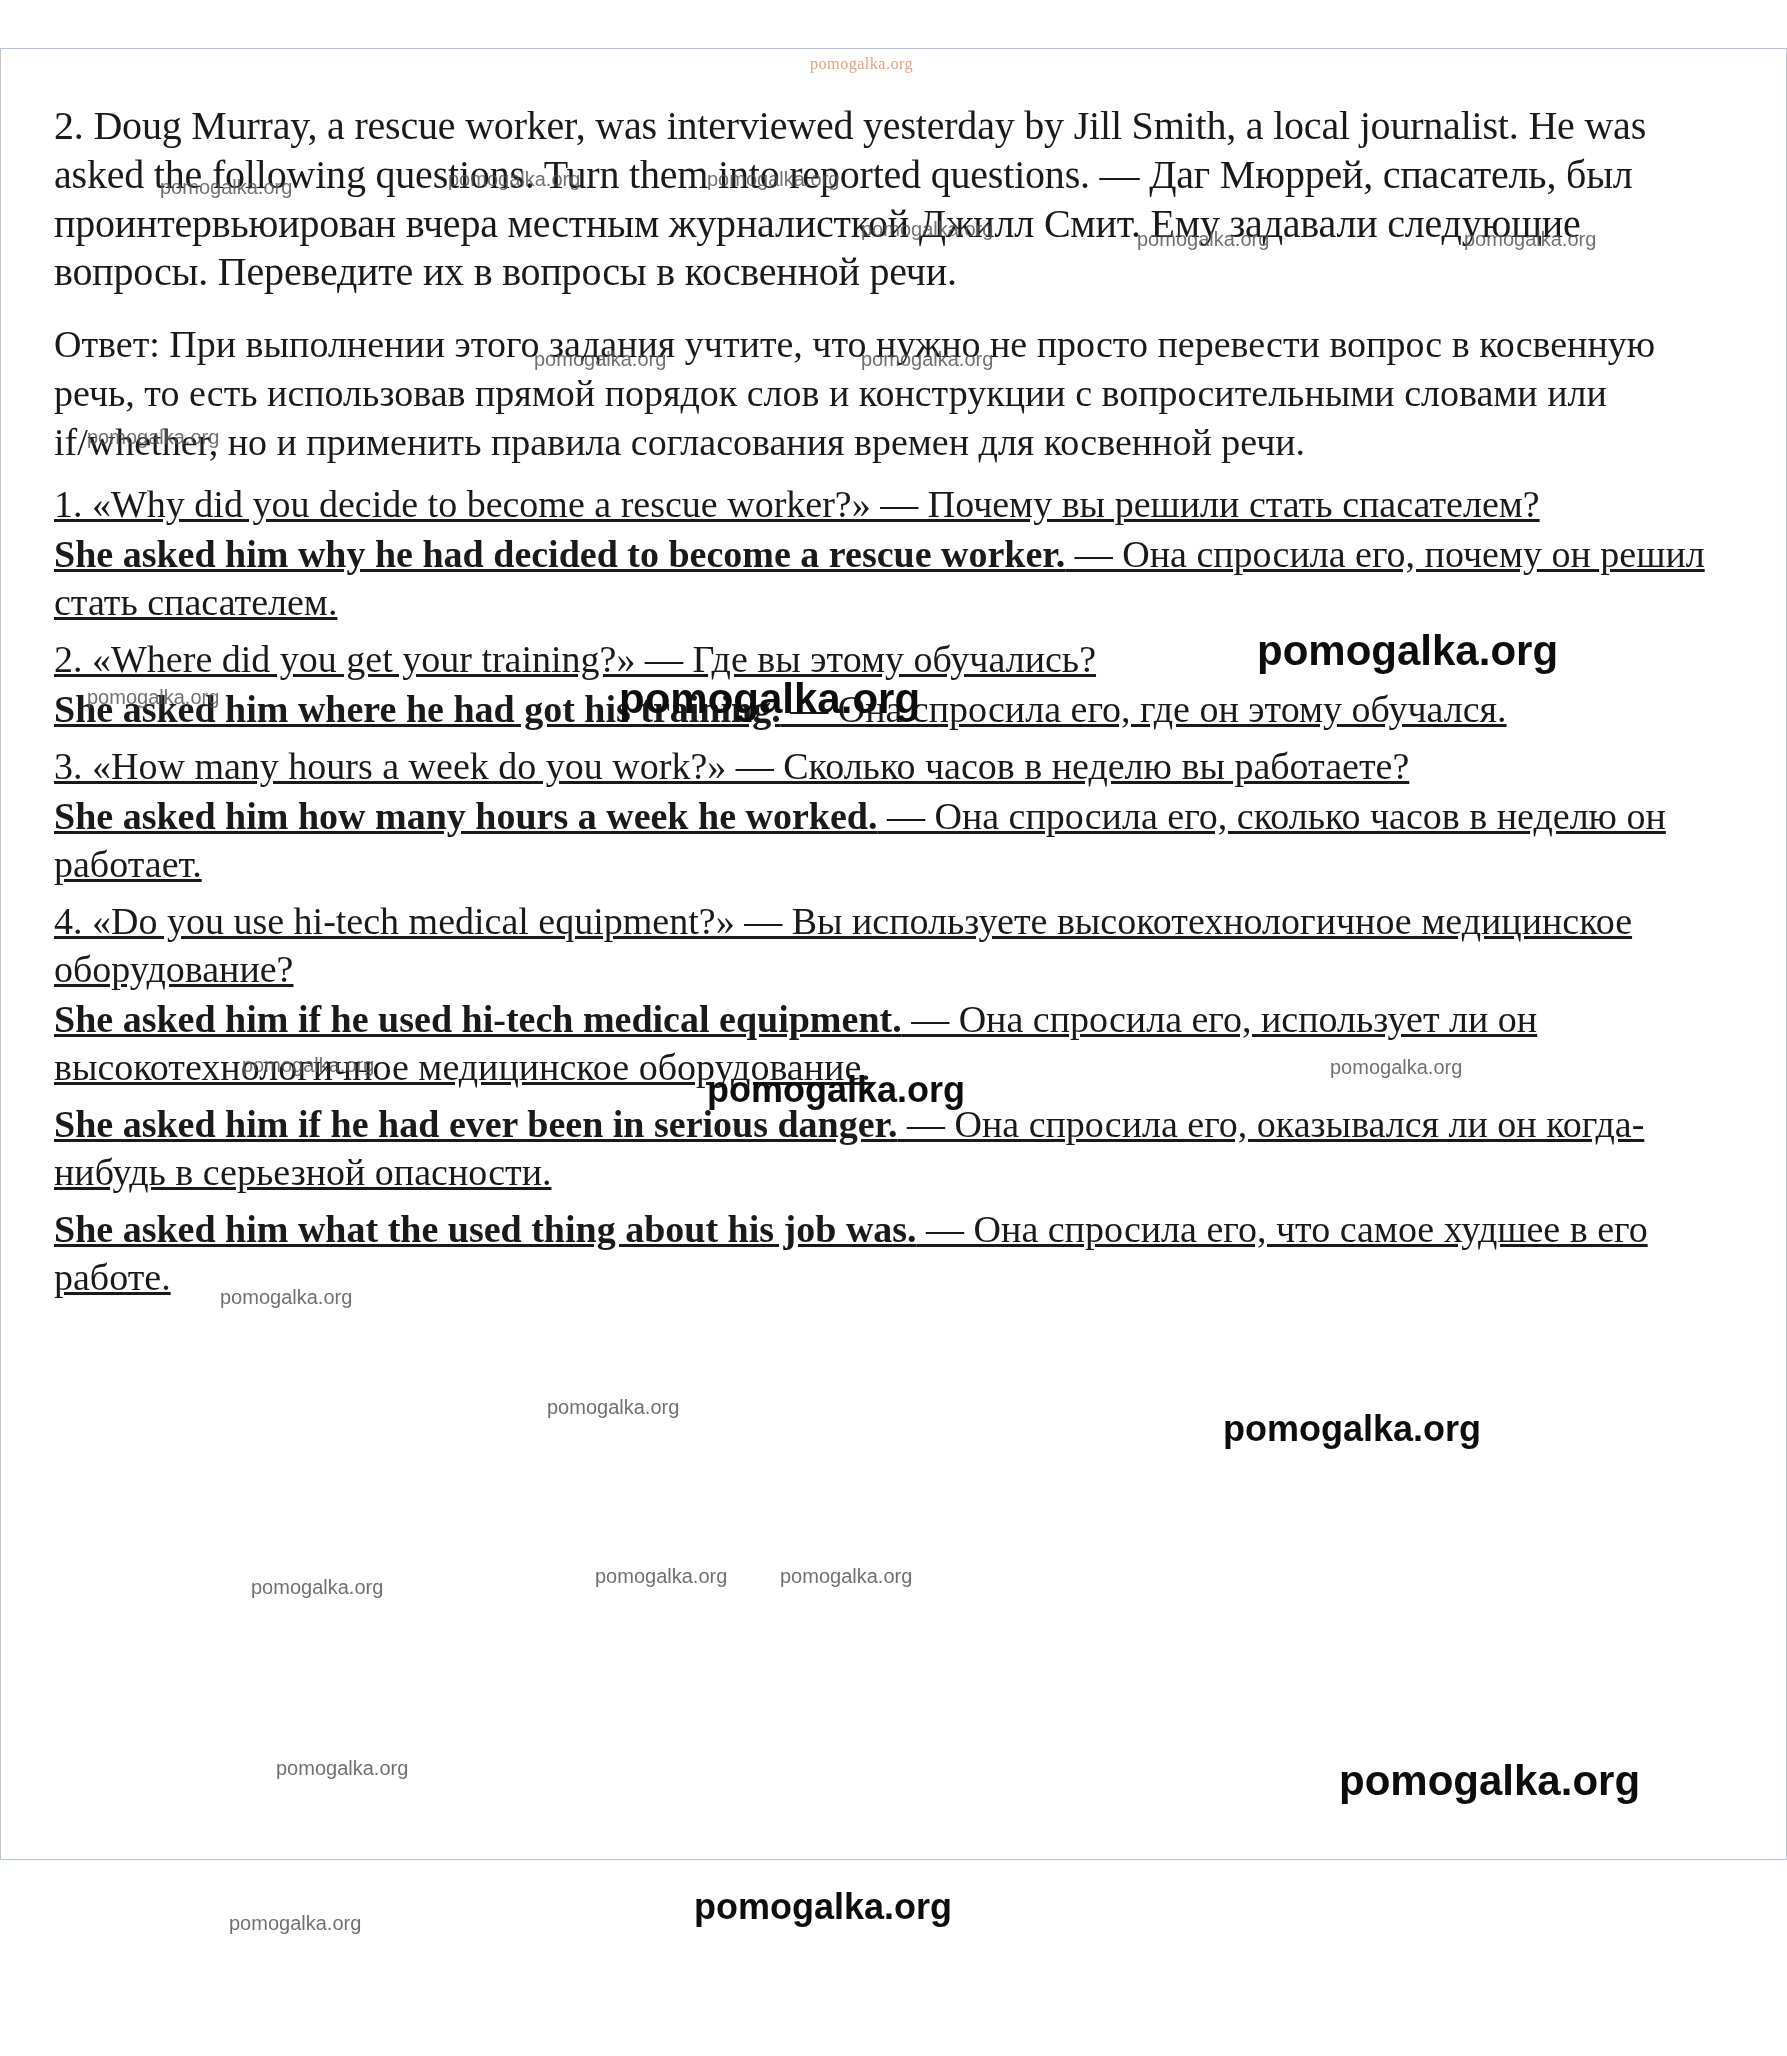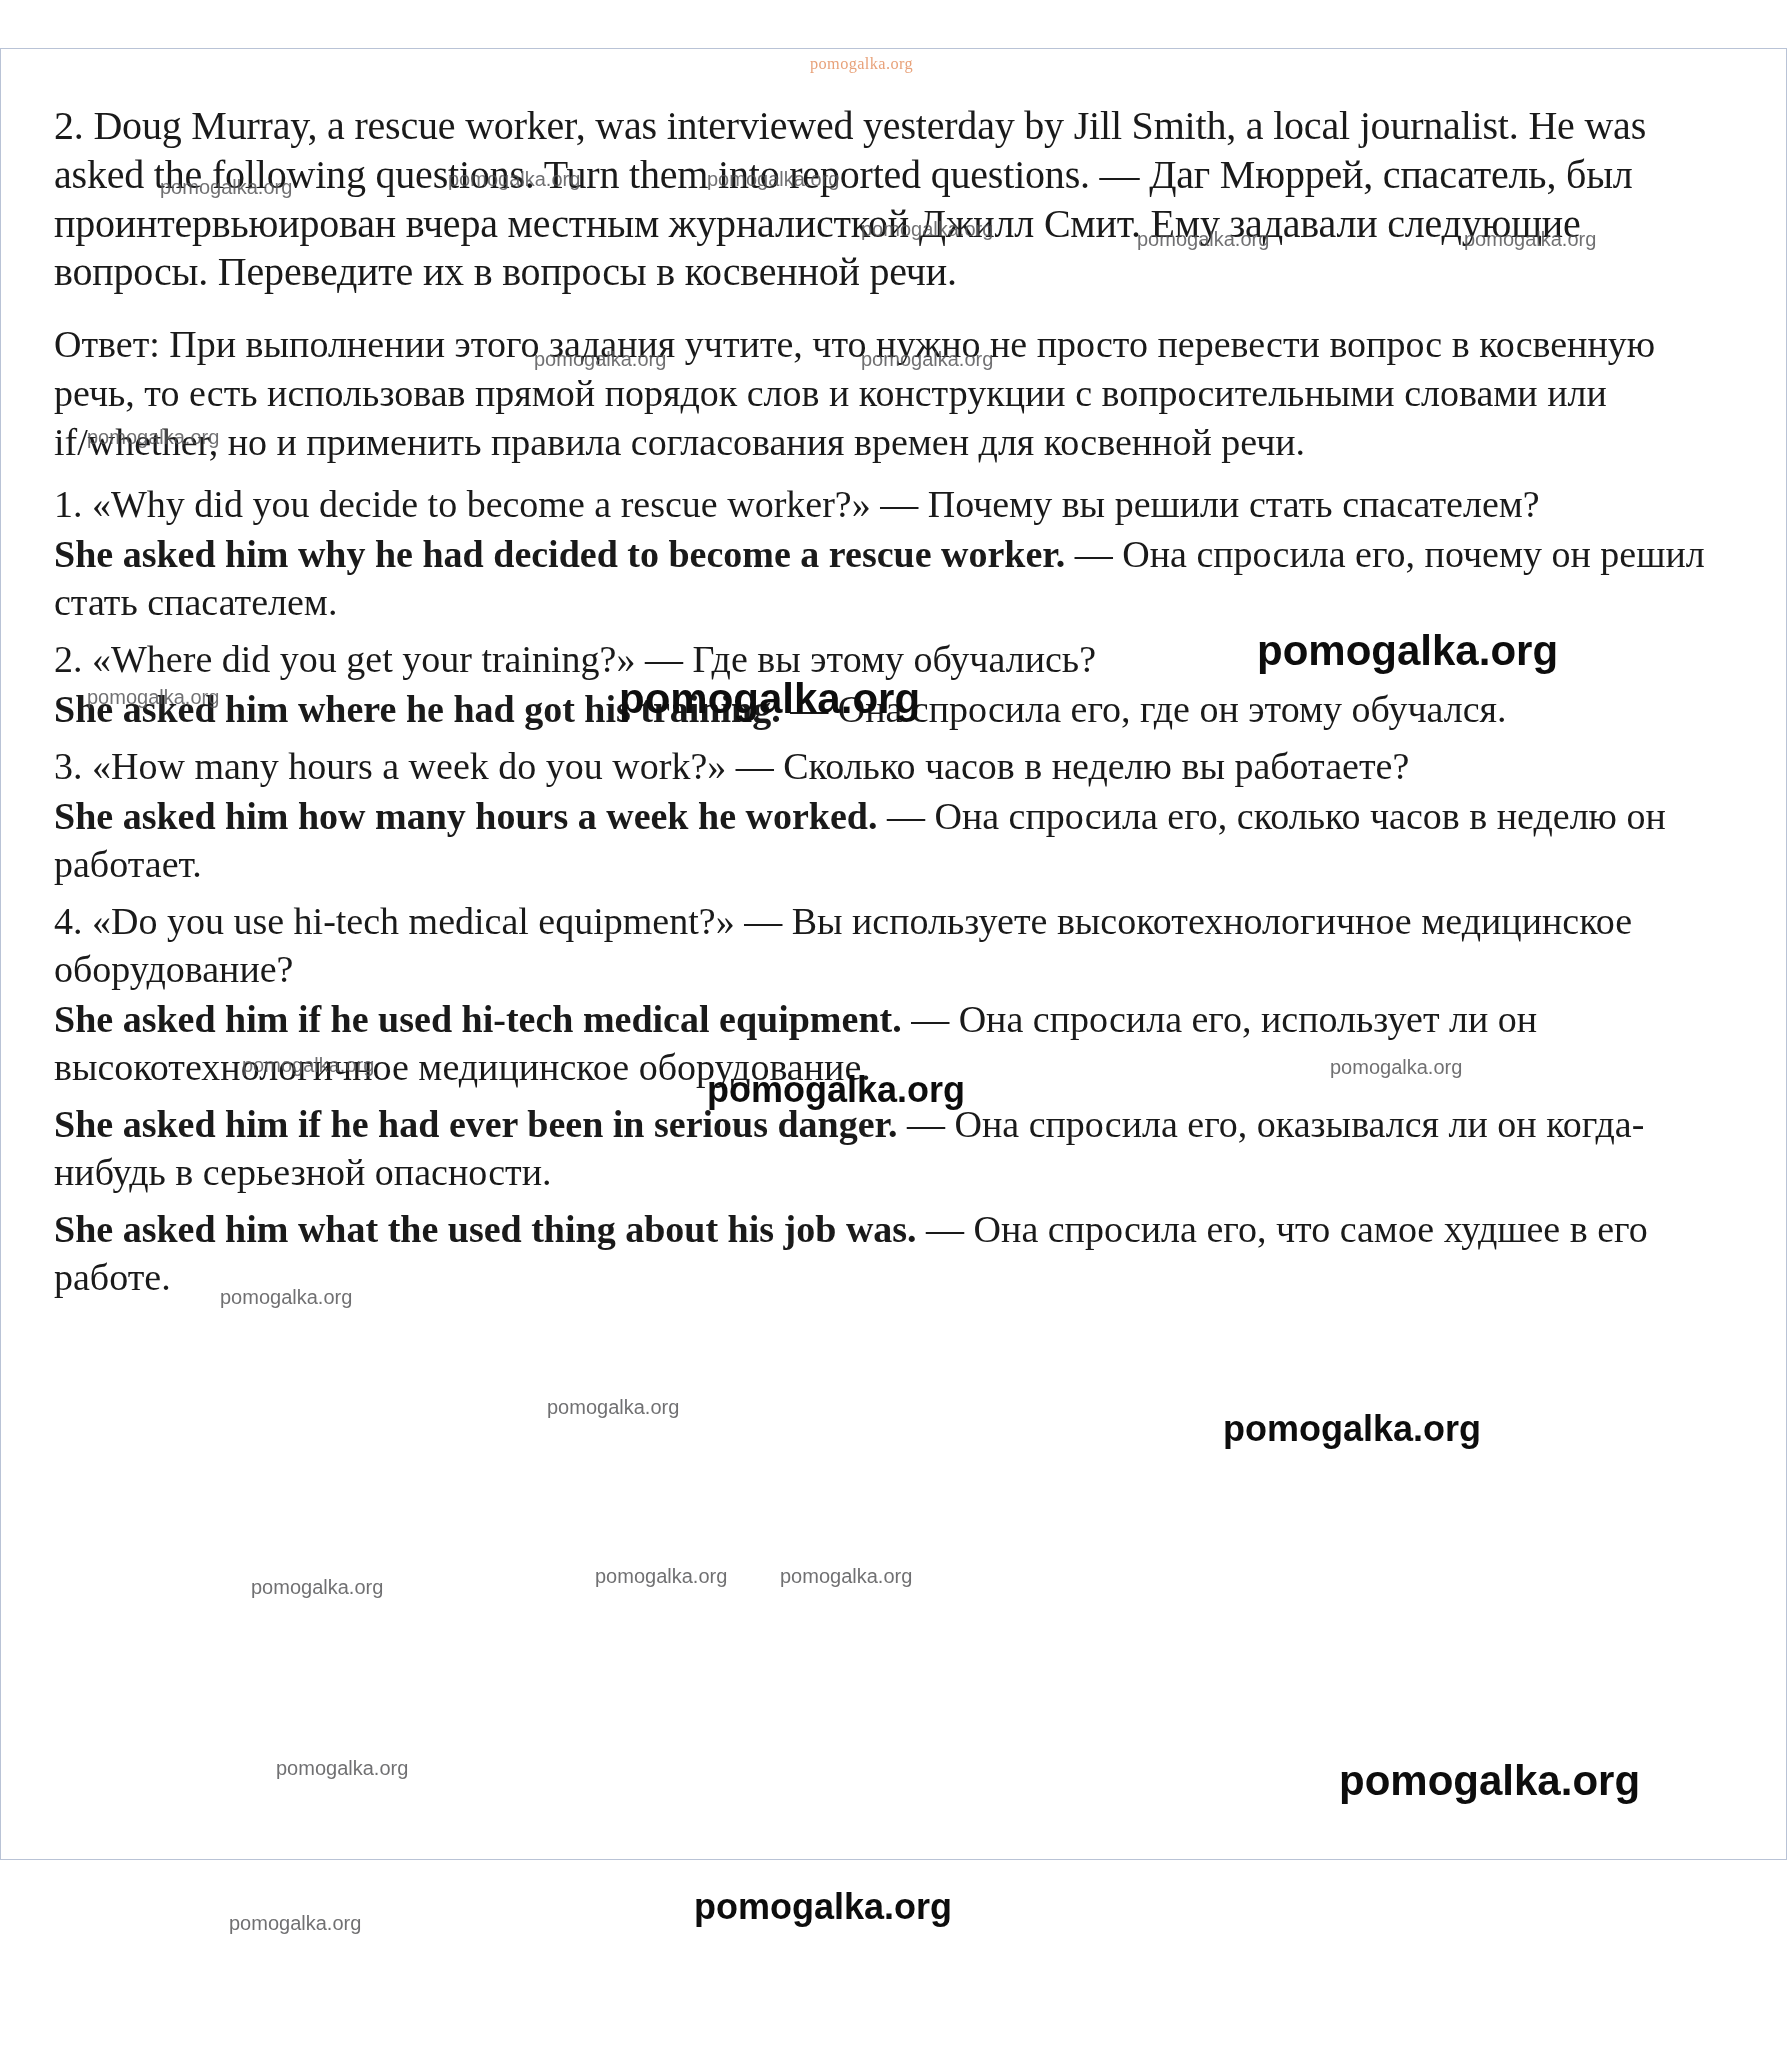--- a/index.html
+++ b/index.html
@@ -50,20 +50,21 @@
   p.answer-intro {
     font-size: 38px;
     line-height: 1.30;
     margin: 0 0 12px 0;
   }
   .bold {
     font-weight: bold;
   }
   .qa {
     margin: 0 0 5.2px 0;
+    text-decoration: underline;
   }
   .q-line {
     font-size: 38px;
     line-height: 1.27;
     margin: 0 0 1.7px 0;
   }
   .a-line {
     font-size: 38px;
     line-height: 1.27;
     margin: 0 0 8.6px 0;

